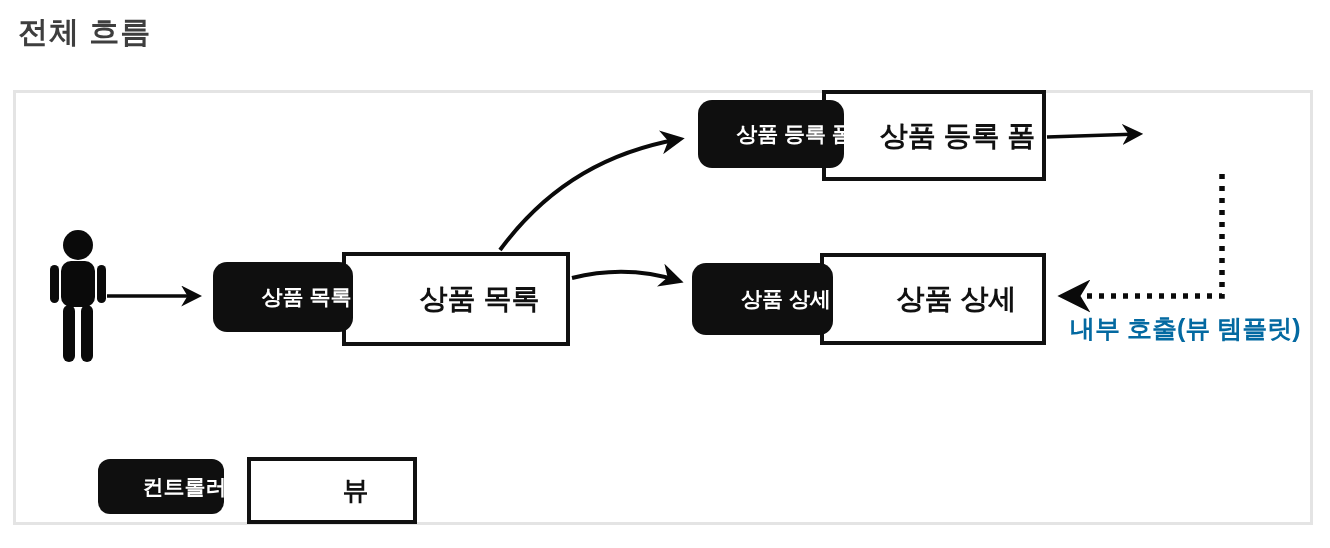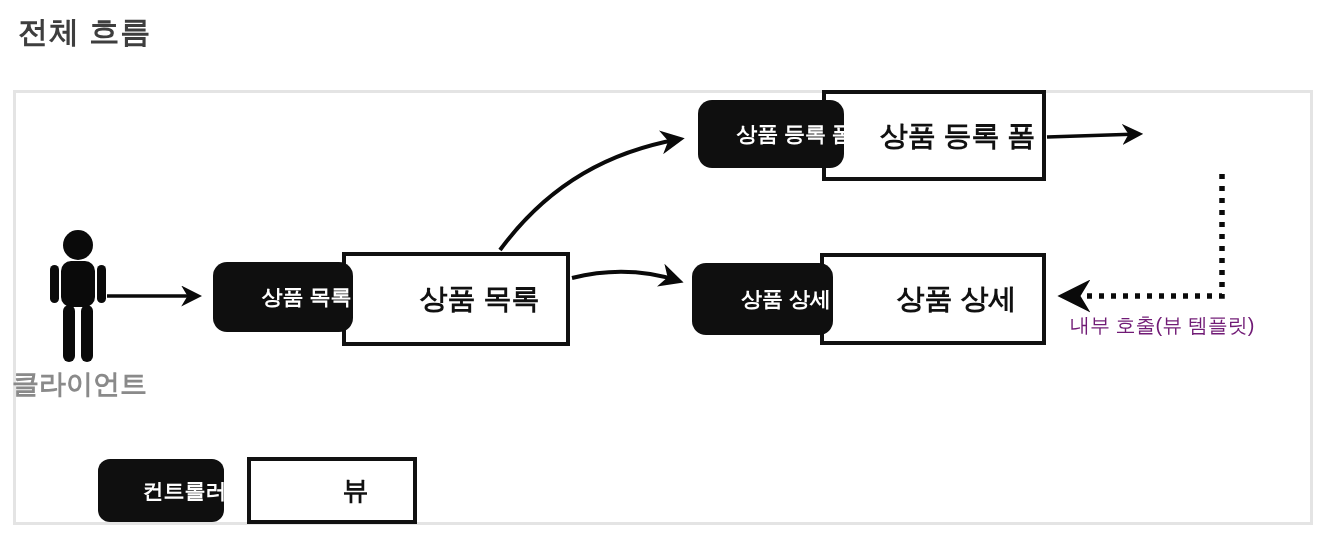--- a/index.html
+++ b/index.html
@@ -85,37 +85,37 @@
     font-weight: 700;
     color: #8a8a8a;
     white-space: nowrap;
     z-index: 2;
   }
 
   .internal-call-label {
     position: absolute;
     left: 1070px;
     top: 312px;
-    font-size: 20px;
-    font-weight: 400;
-    color: #701a75;
+    font-size: 25px;
+    font-weight: 700;
+    color: #0369a1;
     white-space: nowrap;
     z-index: 5;
   }
 
   
   .node-list-controller   { left: 213px;  top: 262px; width: 140px; height: 70px; }
   .node-list-view         { left: 342px;  top: 252px; width: 228px; height: 94px; }
   .node-form-controller   { left: 698px;  top: 100px; width: 146px; height: 68px; }
   .node-form-view         { left: 822px;  top: 90px;  width: 224px; height: 91px; }
   .node-save-controller   { left: 1150px; top: 100px; width: 145px; height: 72px; }
   .node-detail-controller { left: 692px;  top: 263px; width: 141px; height: 72px; }
   .node-detail-view       { left: 820px;  top: 253px; width: 226px; height: 92px; }
 
-  .legend-controller { left: 98px;  top: 459px; width: 126px; height: 63px; border-radius: 12px; }
+  .legend-controller { left: 98px;  top: 459px; width: 126px; height: 55px; border-radius: 12px; }
   .legend-view       { left: 247px; top: 457px; width: 170px; height: 67px; font-size: 26px; }
 </style>
 </head>
 <body>
 
 <div class="stage">
 
   <div class="page-title">전체 흐름</div>
 
   <div class="frame"></div>
@@ -124,21 +124,20 @@
     <g fill="#0a0a0a">
       <circle cx="36" cy="17" r="15"></circle>
       <rect x="19" y="33" width="34" height="46" rx="10"></rect>
       <rect x="8" y="37" width="9" height="38" rx="4.5"></rect>
       <rect x="55" y="37" width="9" height="38" rx="4.5"></rect>
       <rect x="21" y="77" width="12" height="57" rx="6"></rect>
       <rect x="39" y="77" width="12" height="57" rx="6"></rect>
     </g>
   </svg>
 
-  <div class="client-label">클라이언트</div>
 
   <div class="node controller node-list-controller">상품 목록</div>
   <div class="node view node-list-view">상품 목록</div>
 
   <div class="node controller node-form-controller">상품 등록 폼</div>
   <div class="node view node-form-view">상품 등록 폼</div>
 
 
   <div class="node controller node-detail-controller">상품 상세</div>
   <div class="node view node-detail-view">상품 상세</div>

